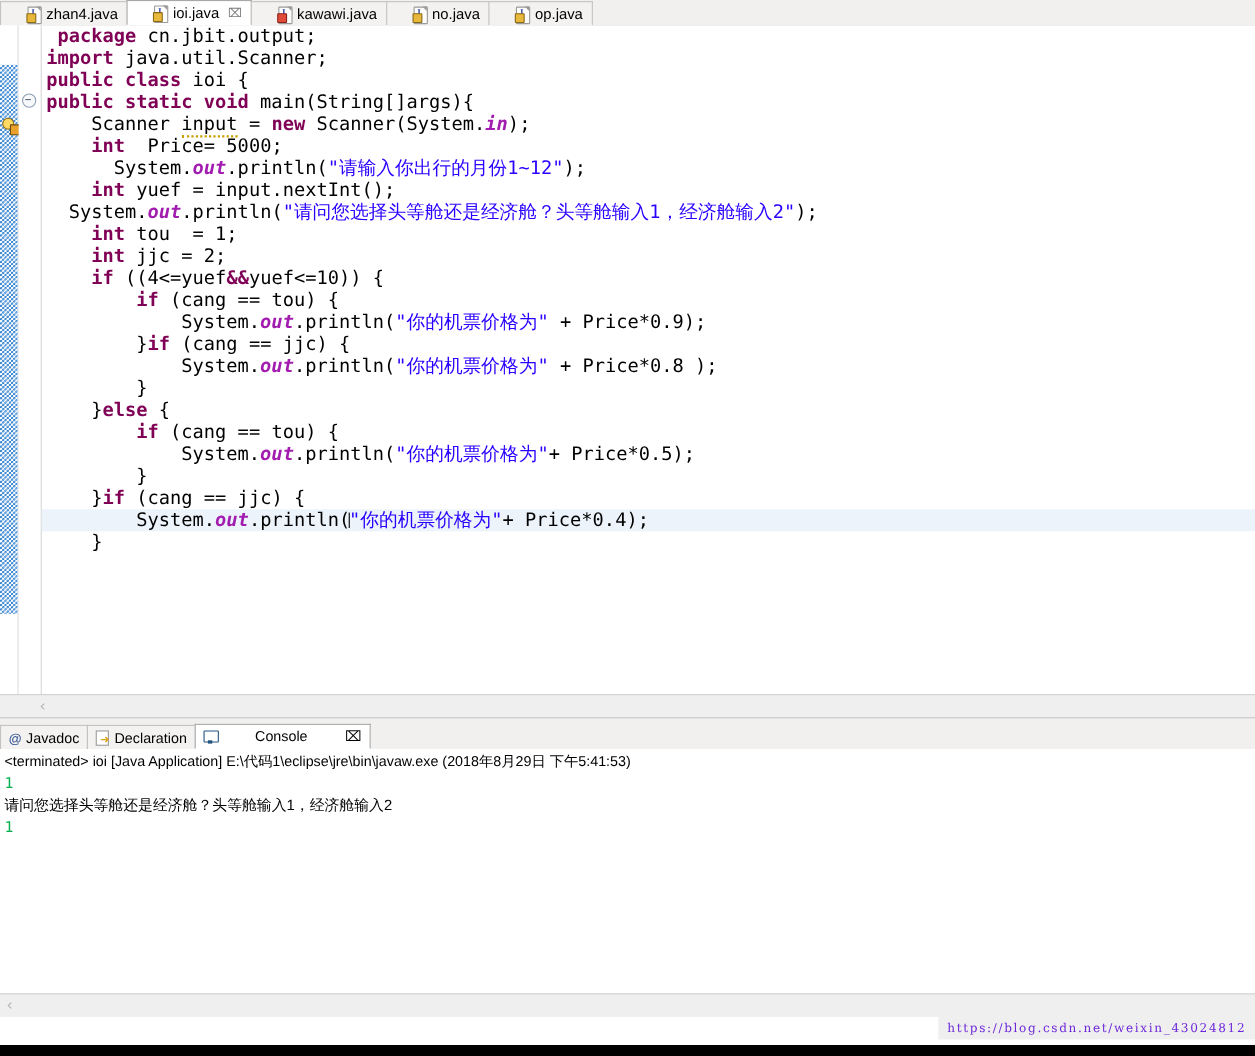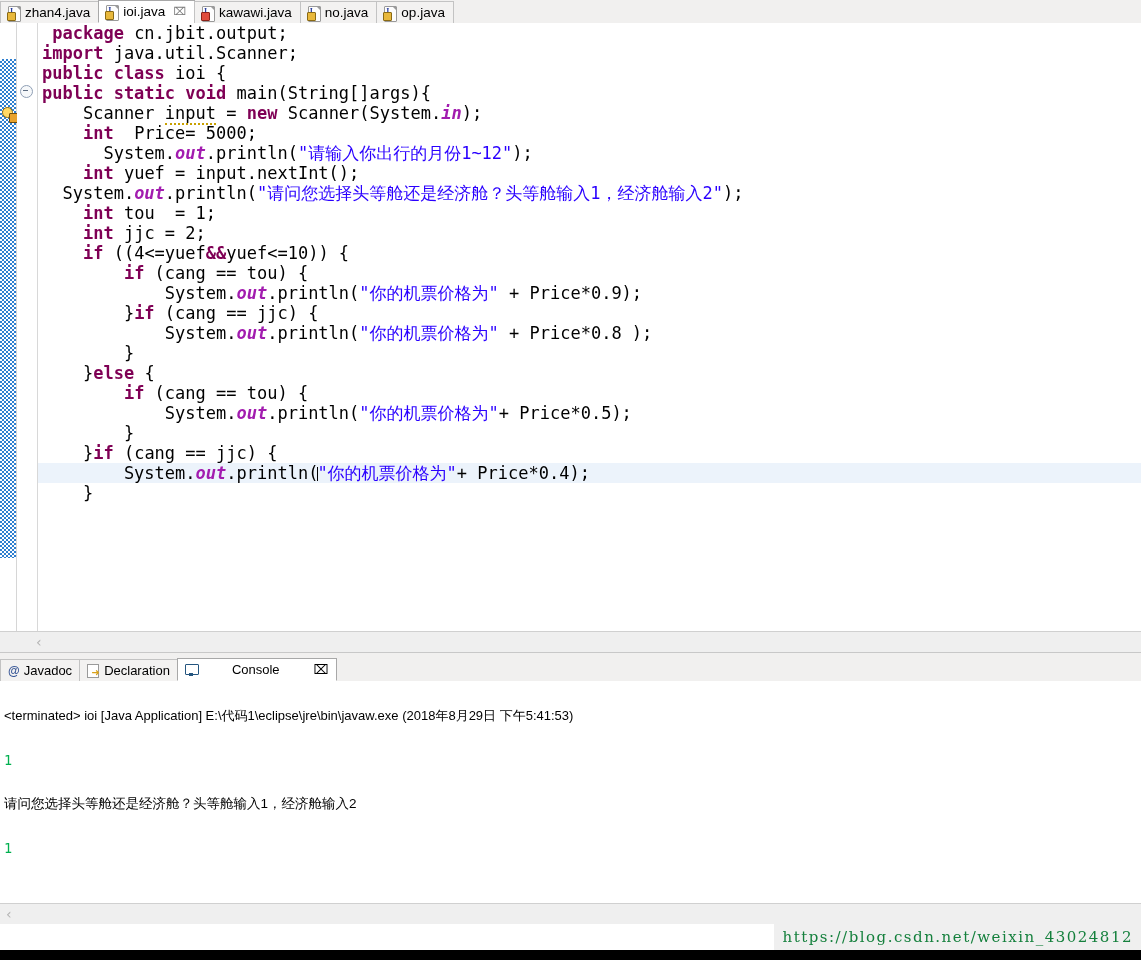--- a/index.html
+++ b/index.html
@@ -13,23 +13,23 @@
 
   
   .tabbar{
     position:absolute;left:0;top:0;width:1141px;height:23px;
     background:#f1f0ef;border-bottom:1px solid #b0b0b0;
     display:flex;align-items:flex-end;
   }
   .tab{
     height:22px;box-sizing:border-box;
     display:flex;align-items:center;gap:5px;
-    padding:0 8px 0 7px;
+    padding:0 8px 0 24px;
     background:#f3f2f1;border:1px solid #c3c3c3;border-bottom:none;
-    margin-right:-1px;font-size:13.5px;color:#000;white-space:nowrap;
+    margin-right:-1px;font-size:13.5px;color:#000;white-space:nowrap;text-align:center;
   }
   .tab.active{background:#ffffff;border-color:#a8a8a8;border-bottom:1px solid #fff;height:23px;}
   .tab .close{color:#7a7a7a;font-size:11px;margin-left:3px;}
   
   .jicon{position:relative;width:12px;height:14px;flex:0 0 12px;}
   .jicon .pg{
     position:absolute;left:0;top:0;width:11px;height:14px;
     background:#fdfdfd;border:1px solid #9a9a9a;border-radius:1px;
   }
   .jicon .fold{
@@ -138,34 +138,34 @@
   .ico-decl .a{position:absolute;left:4px;top:4px;color:#d9a21b;font-size:10px;line-height:9px;}
   .ico-con{position:relative;width:13px;height:12px;flex:0 0 13px;}
   .ico-con .scr{position:absolute;left:0;top:0;width:12px;height:9px;background:#fff;border:1.5px solid #24557f;border-radius:1px;}
   .ico-con .st{position:absolute;left:4px;top:9px;width:4px;height:3px;background:#24557f;}
   .console{
     position:absolute;left:0;top:23px;width:1141px;height:222px;
     background:#ffffff;border-top:1px solid #ffffff;
     font-family:"Liberation Sans","DejaVu Sans",sans-serif;
     font-size:13.5px;line-height:20px;overflow:hidden;
   }
-  .conline{padding-left:4px;white-space:pre;height:20px;margin-top:24px;}
+  .conline{padding-left:4px;white-space:pre;height:20px;}
   .conline.term{font-size:13px;color:#000;}
   .green{color:#00b04f;font-family:"DejaVu Sans Mono",monospace;}
   .orange{color:#c87820;font-family:"DejaVu Sans Mono",monospace;}
   .cmono{font-family:"DejaVu Sans Mono",monospace;}
   .concaret{display:inline-block;width:1px;height:14px;background:#000;vertical-align:-2px;}
 
   
   .bottomstrip{
     position:absolute;left:0;top:924px;width:1141px;height:36px;background:#ffffff;
   }
   .watermark{
     position:absolute;right:0;top:0;padding:4px 8px;
-    color:#15803d;font-size:15px;letter-spacing:1.5px;
+    color:#6d28d9;font-size:11px;letter-spacing:1.5px;
     font-family:"DejaVu Serif","Liberation Serif",serif;
     background:#efefef;
   }
   .blackbar{position:absolute;left:0;top:950px;width:1141px;height:10px;background:#000;}
 </style>
 </head>
 <body>
 
 <div class="app">
 

